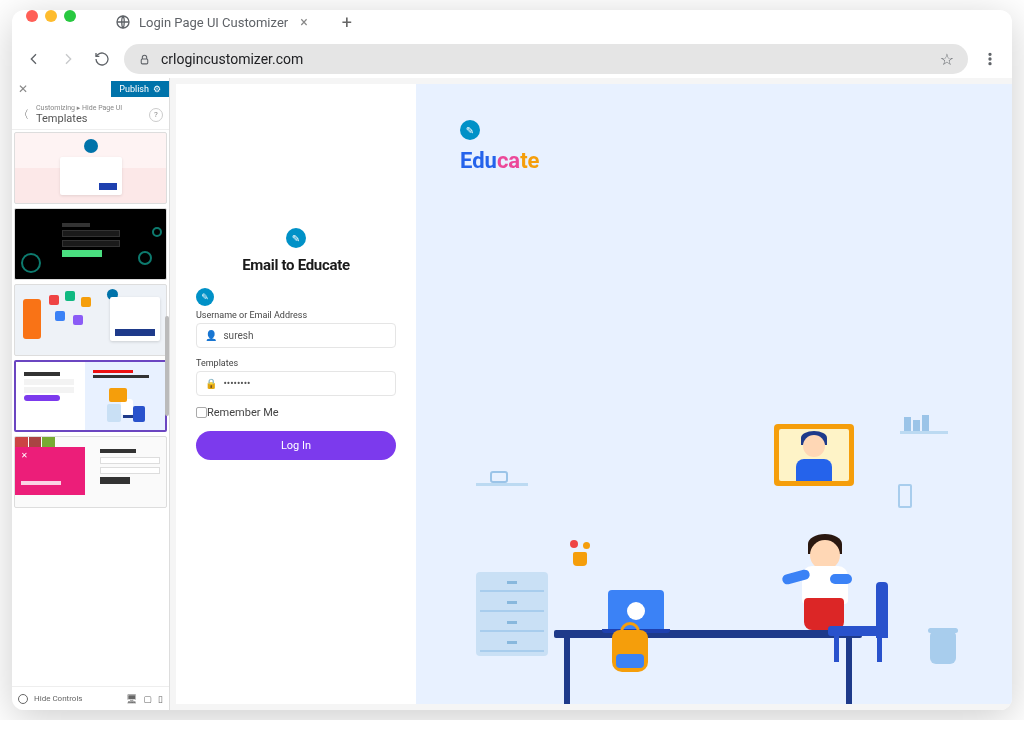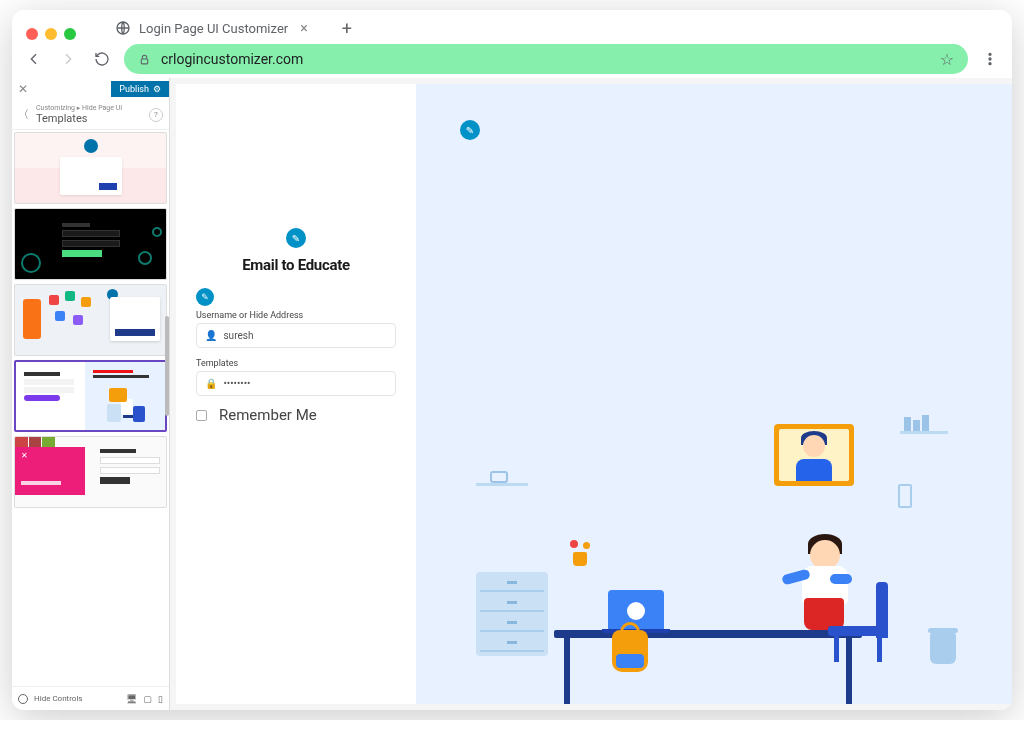--- a/index.html
+++ b/index.html
@@ -1,27 +1,27 @@
 <!DOCTYPE html>
 <html><head>
 <meta charset="utf-8">
 <style>
 * { margin:0; padding:0; box-sizing:border-box; font-family:-apple-system,BlinkMacSystemFont,"Segoe UI",Roboto,sans-serif; }
 body { background:#fff; display:flex; justify-content:center; align-items:flex-start; padding:10px; }
 .window { width:1000px; height:700px; background:#fff; border-radius:12px; box-shadow:0 8px 40px rgba(0,0,0,.2); overflow:hidden; display:flex; flex-direction:column; }
-.titlebar { height:30px; display:flex; align-items:flex-end; padding:0 14px; gap:7px; }
+.titlebar { height:30px; display:flex; align-items:flex-start; padding:0 14px; gap:7px; }
 .dot { width:12px; height:12px; border-radius:50%; }
 .dot.red{background:#ff5f57}.dot.yel{background:#febc2e}.dot.grn{background:#28c840}
 .tab-row { display:flex; align-items:center; margin-left:20px; gap:10px; }
 .tab { display:flex; align-items:center; gap:8px; padding:4px 12px; font-size:13px; color:#5f6368; }
 .tab-close{color:#888;font-size:14px;padding:0 4px;}
 .new-tab{font-size:18px;color:#666;padding:0 8px;}
 .addr-bar { height:38px; display:flex; align-items:center; padding:0 10px; gap:10px; }
 .nav-icn { width:24px; height:24px; display:flex; align-items:center; justify-content:center; color:#5f6368; }
-.url-box { flex:1; height:30px; background:#86efac; border-radius:15px; display:flex; align-items:center; padding:0 14px; gap:10px; font-size:14px; color:#202124; }
+.url-box { flex:1; height:30px; background:#e5e5e5; border-radius:15px; display:flex; align-items:center; padding:0 14px; gap:10px; font-size:14px; color:#202124; }
 .content { flex:1; display:flex; background:#f5f5f5; overflow:hidden; }
 
 .customizer { width:158px; background:#fff; display:flex; flex-direction:column; border-right:1px solid #ddd; }
 .cz-top { display:flex; align-items:center; height:22px; }
 .cz-x { width:22px; text-align:center; color:#888; font-size:12px; }
 .cz-publish { margin-left:auto; background:#0073aa; color:#fff; font-size:9px; padding:3px 8px; display:flex; align-items:center; gap:4px; }
 .cz-head { display:flex; align-items:center; padding:4px 6px; border-bottom:1px solid #eee; }
 .cz-back { width:18px; font-size:11px; color:#555; }
 .cz-hd-txt { flex:1; }
 .cz-bc { font-size:7px; color:#888; }
@@ -82,21 +82,21 @@
 
 .preview { flex:1; display:flex; padding:6px 0 6px 6px; }
 .login-col { width:240px; background:#fff; padding:24px 20px 20px; display:flex; flex-direction:column; align-items:center; }
 .edit-dot { width:20px; height:20px; background:#0091c7; border-radius:50%; display:flex; align-items:center; justify-content:center; color:#fff; font-size:10px; }
 .login-title { font-size:15px; font-weight:700; color:#1a1a1a; margin:8px 0 14px; letter-spacing:-.3px;}
 .login-form { width:100%; align-self:flex-start; }
 .edit-dot.sm{width:18px;height:18px;font-size:9px;margin-bottom:4px;}
 .fld-label { font-size:9px; color:#444; margin-bottom:3px; }
 .fld-input { width:100%; border:1px solid #e5e5e5; border-radius:4px; padding:6px 8px; font-size:10px; display:flex; align-items:center; gap:6px; color:#555; background:#fff; margin-bottom:10px; }
 .fld-input .ic{color:#888;font-size:10px;}
-.chk-row { display:flex; align-items:center; gap:12px; font-size:15px; color:#444; margin-bottom:12px; }
+.chk-row { display:flex; align-items:center; gap:0; font-size:11px; color:#444; margin-bottom:12px; }
 .chk { width:11px; height:11px; border:1px solid #aaa; border-radius:2px; }
 .login-btn { width:100%; background:#7c3aed; color:#fff; border:none; border-radius:16px; padding:8px; font-size:11px; }
 .hero-col { flex:1; background:#e8f1ff; padding:36px 44px; position:relative; overflow:hidden; }
 .hero-edit { margin-bottom:8px; }
 .hero-title { font-size:22px; font-weight:700; margin-bottom:6px; }
 .hero-title .b1{color:#2563eb}.hero-title .b2{color:#ec4899}.hero-title .b3{color:#f59e0b}
 .hero-sub { font-size:15px; font-weight:700; color:#1a1a1a; line-height:1.35; max-width:300px; }
 .illus { position:absolute; left:60px; right:50px; bottom:30px; height:260px; }
 
 .shelf1{position:absolute;right:14px;top:0;width:48px;height:20px;}
@@ -295,39 +295,45 @@
     </div>
 
     <div class="preview">
 
       <div class="login-col">
         <div style="height:120px"></div>
         <div class="edit-dot">✎</div>
         <div class="login-title">Email to Educate</div>
         <div class="login-form">
           <div class="edit-dot sm">✎</div>
-          <div class="fld-label">Username or Hide Address</div>
+          <div class="fld-label">Username or Email Address</div>
           <div class="fld-input">
             <span class="ic">👤</span>
             <span>suresh</span>
           </div>
           <div class="fld-label">Templates</div>
           <div class="fld-input">
             <span class="ic">🔒</span>
             <span>••••••••</span>
           </div>
           <div class="chk-row">
             <div class="chk"></div>
             <span>Remember Me</span>
           </div>
+          <button class="login-btn">
+            <span>Log In</span>
+          </button>
         </div>
       </div>
 
       <div class="hero-col">
         <div class="edit-dot hero-edit">✎</div>
+        <div class="hero-title">
+          <span class="b1">Edu</span><span class="b2">ca</span><span class="b3">te</span>
+        </div>
 
         <div class="illus">
           <div class="shelf1">
               <div class="b"></div>
               <div class="bk" style="left:4px;height:14px"></div>
               <div class="bk" style="left:13px;height:11px"></div>
               <div class="bk" style="left:22px;height:16px"></div>
             </div>
           <div class="shelf2">
               <div class="b"></div>

